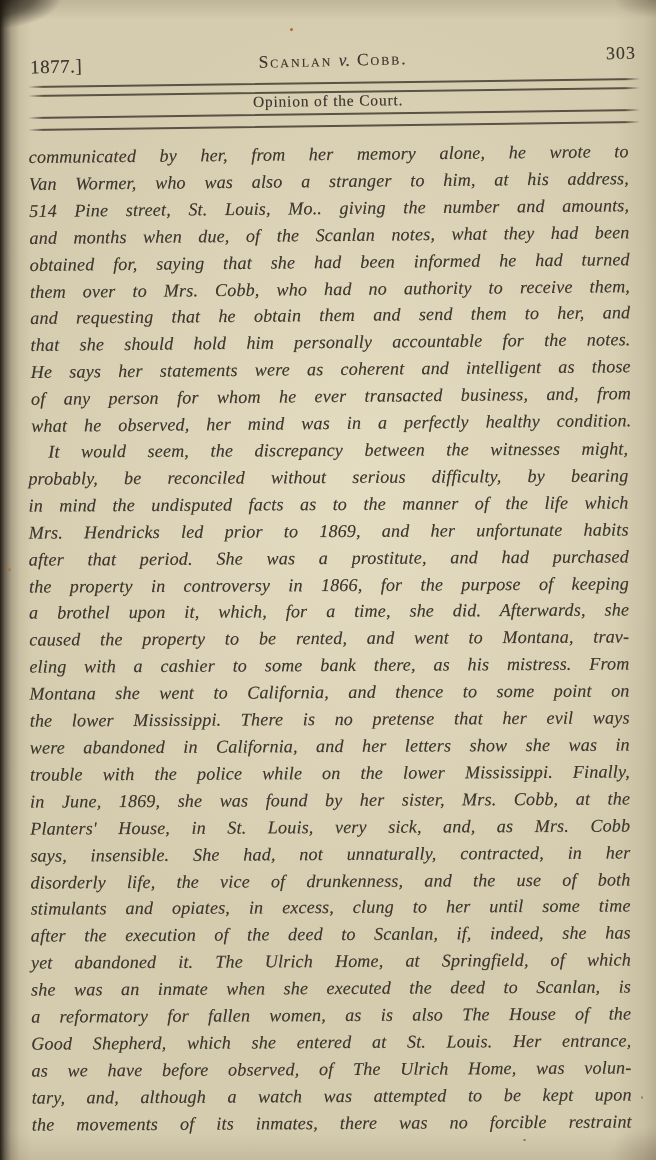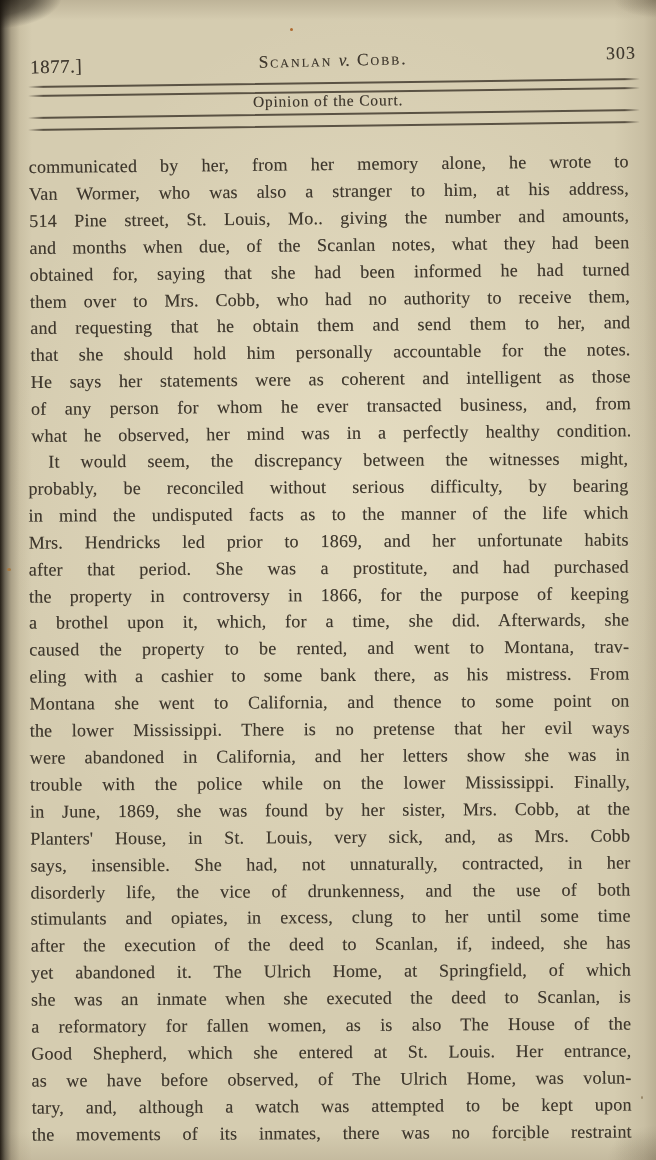--- a/index.html
+++ b/index.html
@@ -54,21 +54,21 @@
   .rule.r3 { top: 113px; }
   .rule.r4 { top: 125px; }
 
   .section-heading {
     position: absolute; left: 0; top: 92px; width: 656px;
     text-align: center; font-size: 15.5px; letter-spacing: 0.8px;
     transform: rotate(-0.7deg);
   }
 
   
-  .body-text { position: absolute; left: 30px; top: 151px; width: 600px; }
+  .body-text { position: absolute; left: 30px; top: 141px; width: 600px; font-style: italic; }
   .paragraph { margin: 0; }
   .para-0 { transform: rotate(-0.55deg); }
   .para-1 { transform: rotate(-0.3deg); }
   .line {
     font-size: 18px; line-height: 26.9px;
     letter-spacing: 0.2px; word-spacing: 1px;
     text-align: justify; text-align-last: justify;
     white-space: normal;
   }
   .line.indent { text-indent: 20px; }

